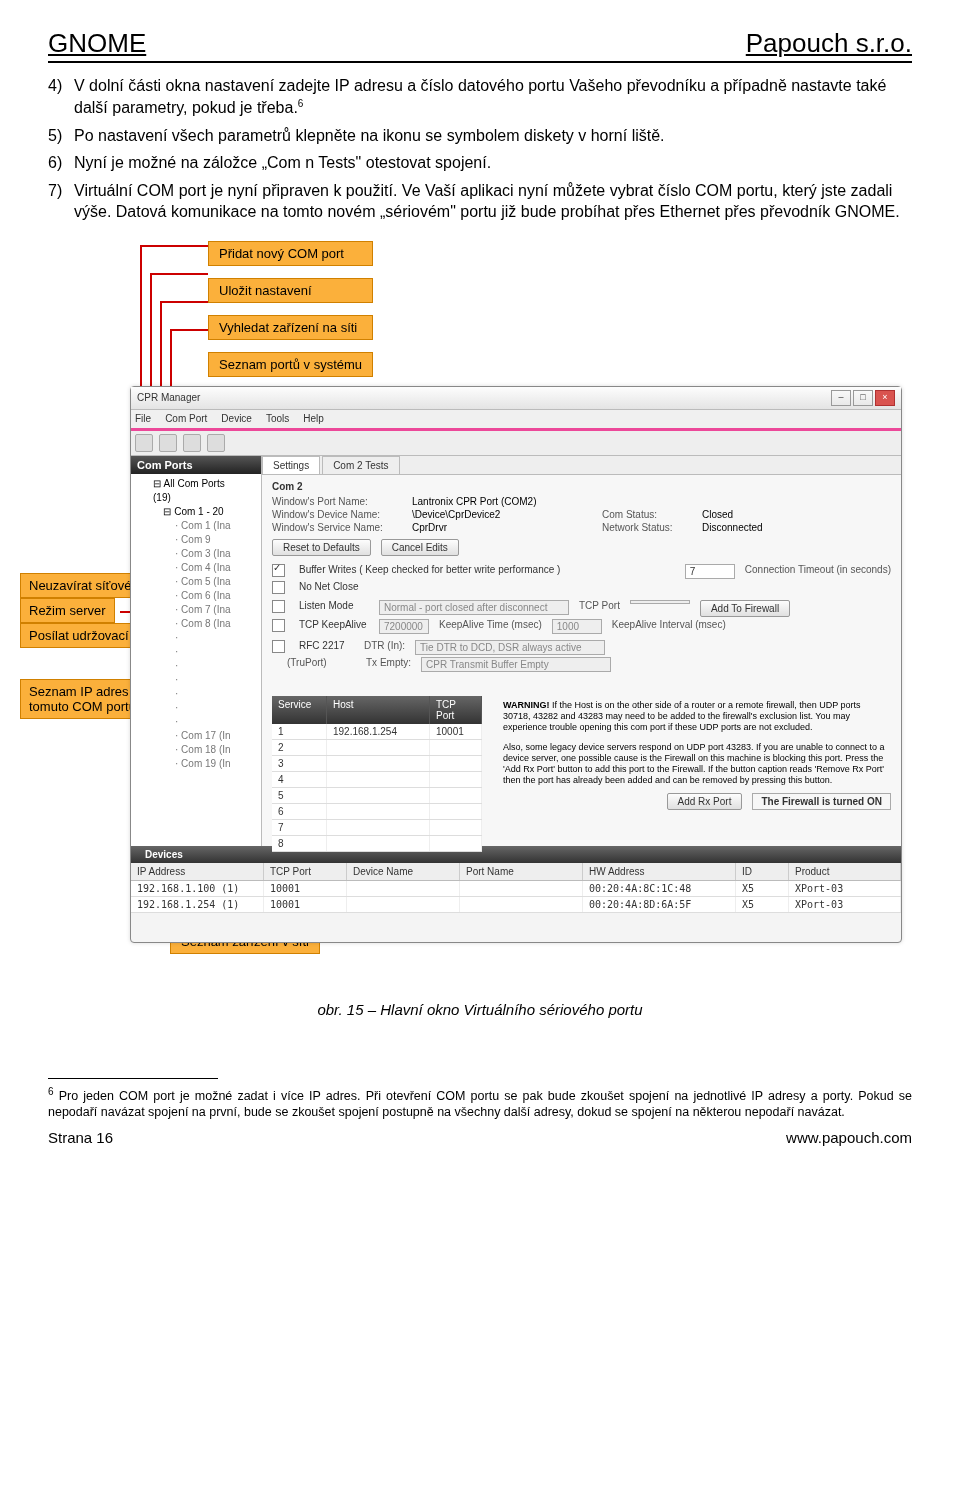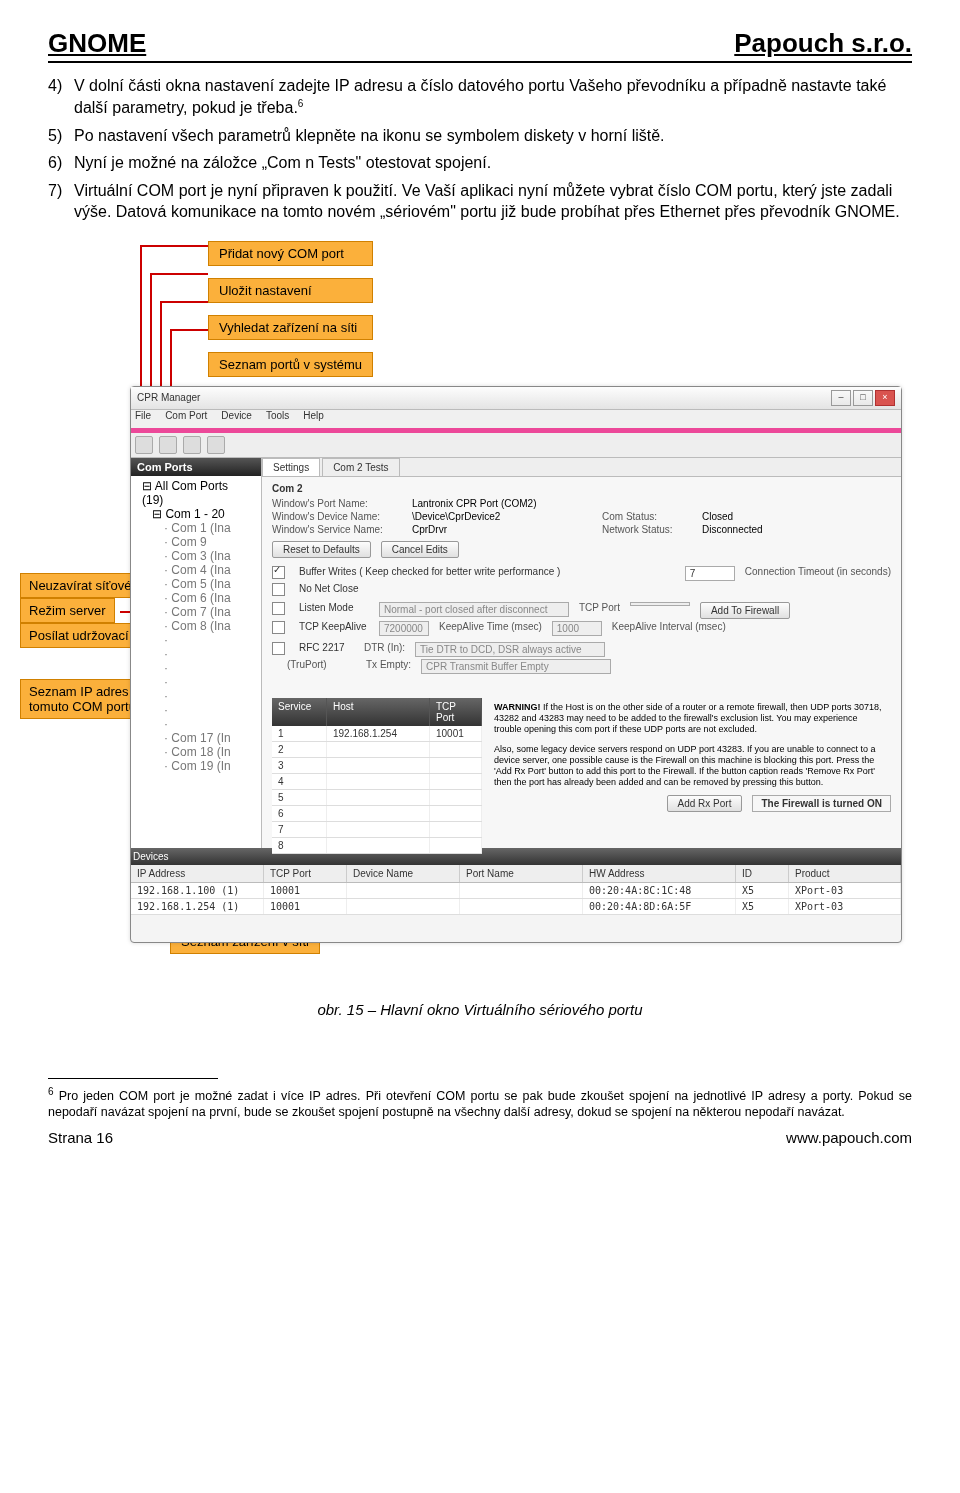--- a/index.html
+++ b/index.html
@@ -1,63 +1,63 @@
 <!DOCTYPE html>
 <html><head>
 <meta charset="utf-8">
 <style>
   body{margin:0;font-family:Arial,Helvetica,sans-serif;background:#fff;color:#000;width:960px}
   .page{padding:28px 48px 0 48px;box-sizing:border-box}
-  .hdr{display:flex;justify-content:space-between;font-size:26px;font-weight:bold}
+  .hdr{display:flex;justify-content:space-between;font-size:26px;font-weight:normal}
   .uline{text-decoration:underline}
   .hr{border:none;border-top:2px solid #000;margin:2px 0 12px 0}
   .body-text{font-size:16px;line-height:1.35}
   .li{display:flex;margin:6px 0}
   .li .num{width:26px;flex-shrink:0}
   .li .txt{flex:1}
   .sup{font-size:10px;vertical-align:super}
   .callout{display:inline-block;background:#fbb03b;border:1px solid #d08000;color:#000;font-size:13px;padding:4px 10px;white-space:nowrap}
   .callout-left{background:#fbb03b;border:1px solid #d08000;font-size:13px;padding:4px 8px}
   .fig-wrap{position:relative;margin:18px auto 0 auto;width:840px;height:720px}
   .conn-v{position:absolute;background:#c00;width:2px}
   .conn-h{position:absolute;background:#c00;height:2px}
   .dot{position:absolute;width:7px;height:7px;border-radius:50%;background:#c00}
   .top-callouts{position:absolute;left:148px;top:0}
   .top-callouts .callout{display:block;margin-bottom:12px}
   .window{position:absolute;left:70px;top:145px;width:770px;height:555px;background:#f4f4f4;border:1px solid #888;border-radius:4px;box-shadow:0 0 4px rgba(0,0,0,.15);font-size:10px;color:#333}
   .titlebar{height:22px;background:linear-gradient(#fdfdfd,#e4e4e4);display:flex;align-items:center;padding:0 6px;border-bottom:1px solid #bbb;justify-content:space-between}
   .tbtn{width:18px;height:14px;border:1px solid #999;margin-left:2px;font-size:9px;text-align:center;line-height:13px}
   .tbtn.close{background:#d9534f;color:#fff;border-color:#b03030}
-  .menubar{height:18px;background:#f0f0f0;padding-left:4px;border-bottom:5px solid #ec4899;display:flex;gap:14px;align-items:flex-start;font-size:10px}
+  .menubar{height:18px;background:#f0f0f0;padding-left:4px;border-bottom:3px solid #ec4899;display:flex;gap:14px;align-items:center;font-size:10px}
   .toolbar{height:24px;background:#eee;border-bottom:1px solid #bbb;display:flex;gap:6px;align-items:center;padding-left:4px}
   .ticon{width:16px;height:16px;background:#ddd;border:1px solid #aaa;border-radius:2px}
   .main{display:flex;height:390px}
   .sidebar{width:130px;background:#fff;border-right:1px solid #bbb}
   .sidebar-hdr{background:linear-gradient(#555,#222);color:#fff;font-weight:bold;padding:3px 6px;font-size:11px}
-  .tree{padding:3px 11px;font-size:12px;color:#777;line-height:14px}
+  .tree{padding:3px 22px;font-size:10px;color:#777;line-height:14px}
   .tree .root{color:#000}
   .content{flex:1;background:#f7f7f7;padding:0;position:relative}
   .tabs{display:flex;background:#eee;border-bottom:1px solid #bbb;font-size:10px}
   .tab{padding:3px 10px;border:1px solid #bbb;border-bottom:none;background:#fff;margin-right:2px}
   .tab.in{background:#eee}
   .form{padding:6px 10px;font-size:10px}
   .row{display:flex;gap:10px;margin:2px 0;align-items:flex-start}
   .lbl{color:#555}
   .val{color:#000}
   .btn{background:linear-gradient(#fdfdfd,#e0e0e0);border:1px solid #999;padding:2px 10px;font-size:10px;border-radius:2px}
   .chk{width:11px;height:11px;border:1px solid #888;display:inline-block;background:#fff;margin-right:4px;position:relative}
   .chk.on::after{content:"✓";position:absolute;top:-3px;left:0;font-size:10px}
   .input{background:#fff;border:1px solid #aaa;padding:1px 4px;font-size:10px;min-width:40px;display:inline-block}
   .input.dis{background:#eee;color:#888}
   .thdr{background:linear-gradient(#666,#333);color:#fff;display:flex;font-size:10px}
   .thdr>div{padding:3px 6px;border-right:1px solid #555}
   .trow{display:flex;background:#fff;border-bottom:1px solid #ddd;font-size:10px}
   .trow>div{padding:2px 6px;border-right:1px solid #eee}
   .warn{font-size:9px;color:#000;padding:4px;line-height:1.25}
-  .dev-hdr{background:linear-gradient(#666,#333);color:#fff;padding:3px 2px;font-weight:normal}
+  .dev-hdr{background:linear-gradient(#666,#333);color:#fff;padding:3px 14px;font-weight:bold}
   .dev-cols{display:flex;background:#eee;font-size:10px;border-bottom:1px solid #bbb}
   .dev-cols>div{padding:3px 6px;border-right:1px solid #ccc}
   .caption{text-align:center;font-style:italic;font-size:15px;margin:40px 0 60px 0}
   .footnote-sep{width:170px;border:none;border-top:1px solid #000;margin:0 0 6px 0}
   .footnote{font-size:12.5px;line-height:1.3;text-align:justify}
   .footer{display:flex;justify-content:space-between;font-size:15px;margin-top:8px;padding-bottom:20px}
   .abscallout{position:absolute}
 </style>
 </head>
 <body>
@@ -244,21 +244,21 @@
                 <span style="width:55px">RFC 2217</span>
               <span class="lbl">DTR (In):</span>
                 <span class="input dis" style="width:180px">Tie DTR to DCD, DSR always active</span>
             </div>
             <div class="row">
                 <span style="width:69px;padding-left:15px" class="lbl">(TruPort)</span>
               <span class="lbl">Tx Empty:</span>
                 <span class="input dis" style="width:180px">CPR Transmit Buffer Empty</span>
             </div>
 
-            <div style="display:flex;margin-top:24px;gap:8px">
+            <div style="display:flex;margin-top:24px;gap:17px">
               <div style="width:210px">
                 <div class="thdr">
                     <div style="width:42px">Service</div>
                     <div style="width:90px">Host</div>
                     <div style="flex:1">TCP Port</div>
                   </div>
                 <div id="host-rows">
                     <div class="trow">
                       <div style="width:42px">1</div>
                       <div style="width:90px">192.168.1.254</div>

